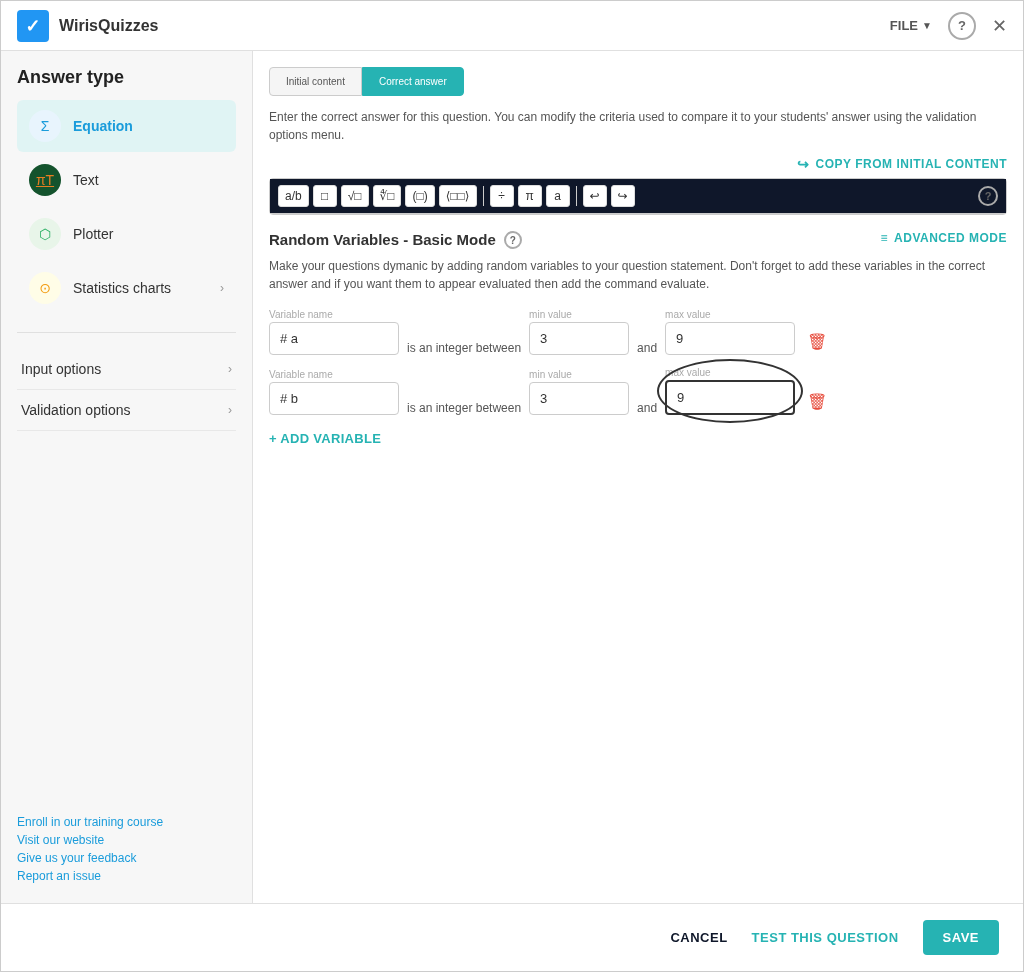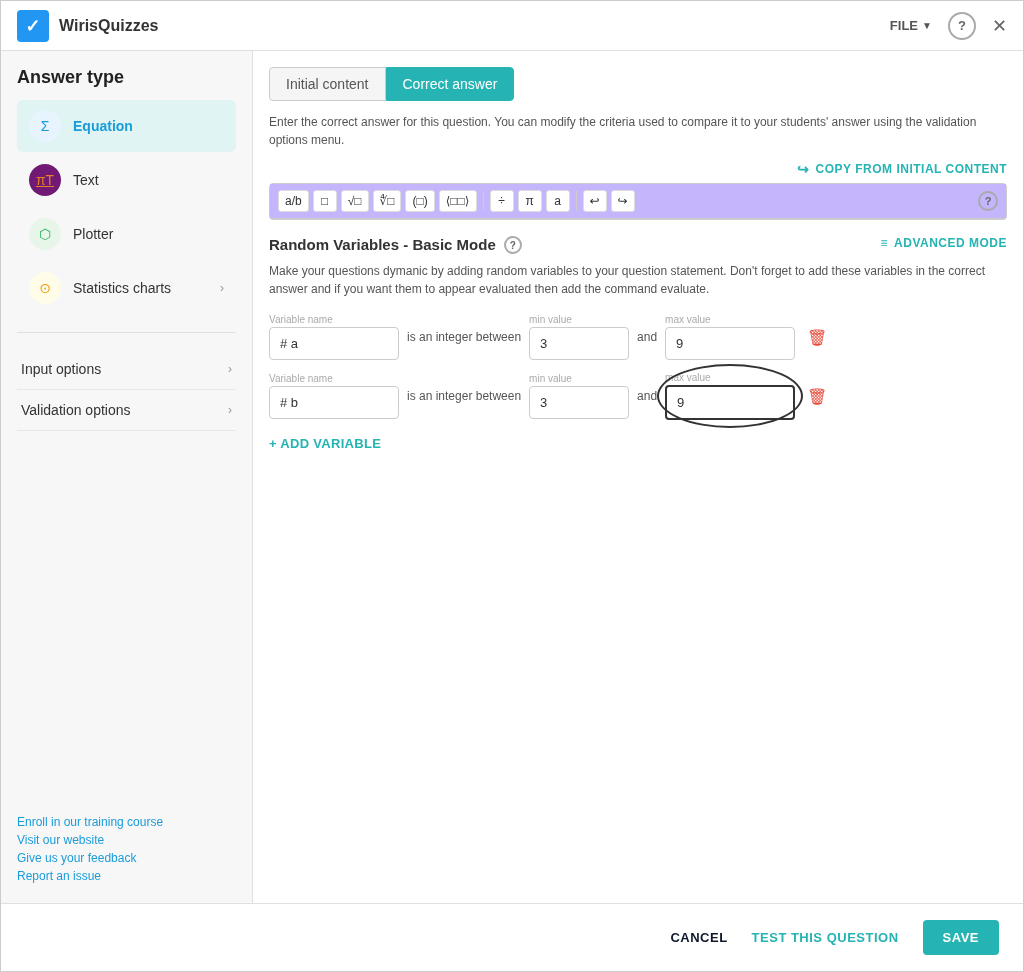--- a/index.html
+++ b/index.html
@@ -133,21 +133,21 @@
       width: 32px;
       height: 32px;
       border-radius: 50%;
       display: flex;
       align-items: center;
       justify-content: center;
       font-size: 14px;
       flex-shrink: 0;
     }
     .icon-equation { background: #e8f4fd; color: #1a9cdb; }
-    .icon-text { background: #701a75; color: #e67e22; text-decoration: underline; }
+    .icon-text { background: #14532d; color: #e67e22; text-decoration: underline; }
     .icon-plotter { background: #e8f5e9; color: #27ae60; }
     .icon-stats { background: #fffde7; color: #f39c12; }
     .sidebar-item-label {
       font-size: 14px;
       color: #333;
       font-weight: 500;
     }
     .sidebar-item.active .sidebar-item-label {
       color: #1a9cdb;
       font-weight: 600;
@@ -210,21 +210,21 @@
     }
     
     .tabs-row {
       display: flex;
       gap: 0;
       margin-bottom: 12px;
       border-bottom: none;
     }
     .tab {
       padding: 8px 16px;
-      font-size: 14px;
+      font-size: 10px;
       cursor: pointer;
       border: 1px solid #ccc;
       background: #f5f5f5;
       color: #555;
     }
     .tab:first-child {
       border-radius: 4px 0 0 4px;
     }
     .tab:last-child {
       border-radius: 0 4px 4px 0;
@@ -262,21 +262,21 @@
       font-size: 14px;
     }
     
     .math-editor {
       border: 1px solid #ccc;
       border-radius: 4px;
       margin-bottom: 16px;
       position: relative;
     }
     .math-toolbar {
-      background: #c4b5fd;
+      background: #0f172a;
       border-bottom: 1px solid #ccc;
       padding: 6px 8px;
       display: flex;
       align-items: center;
       gap: 4px;
       flex-wrap: wrap;
     }
     .math-toolbar-btn {
       padding: 3px 6px;
       background: #fff;
@@ -385,21 +385,21 @@
     }
     .random-vars-desc {
       font-size: 12px;
       color: #555;
       line-height: 1.5;
       margin-bottom: 16px;
     }
     
     .variable-row {
       display: flex;
-      align-items: center;
+      align-items: flex-end;
       gap: 8px;
       margin-bottom: 12px;
     }
     .var-input-group {
       display: flex;
       flex-direction: column;
     }
     .var-input-label {
       font-size: 10px;
       color: #aaa;

